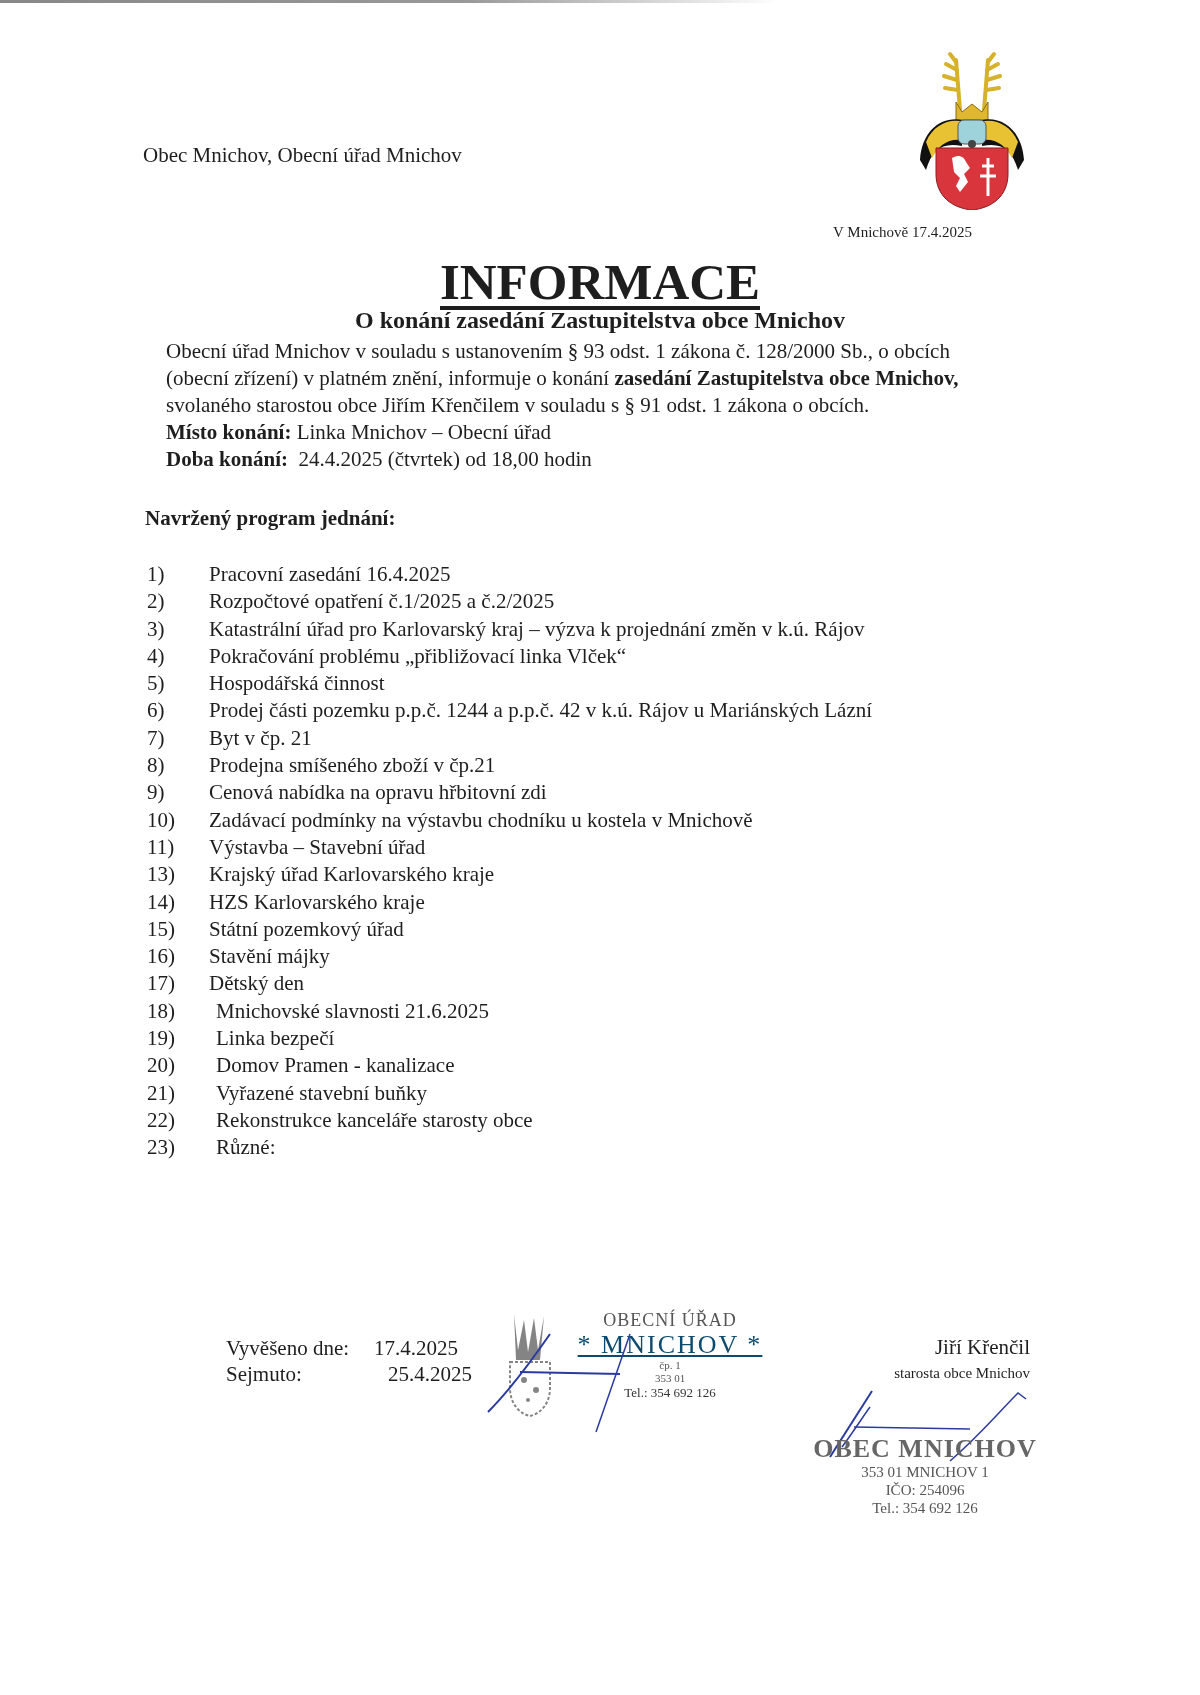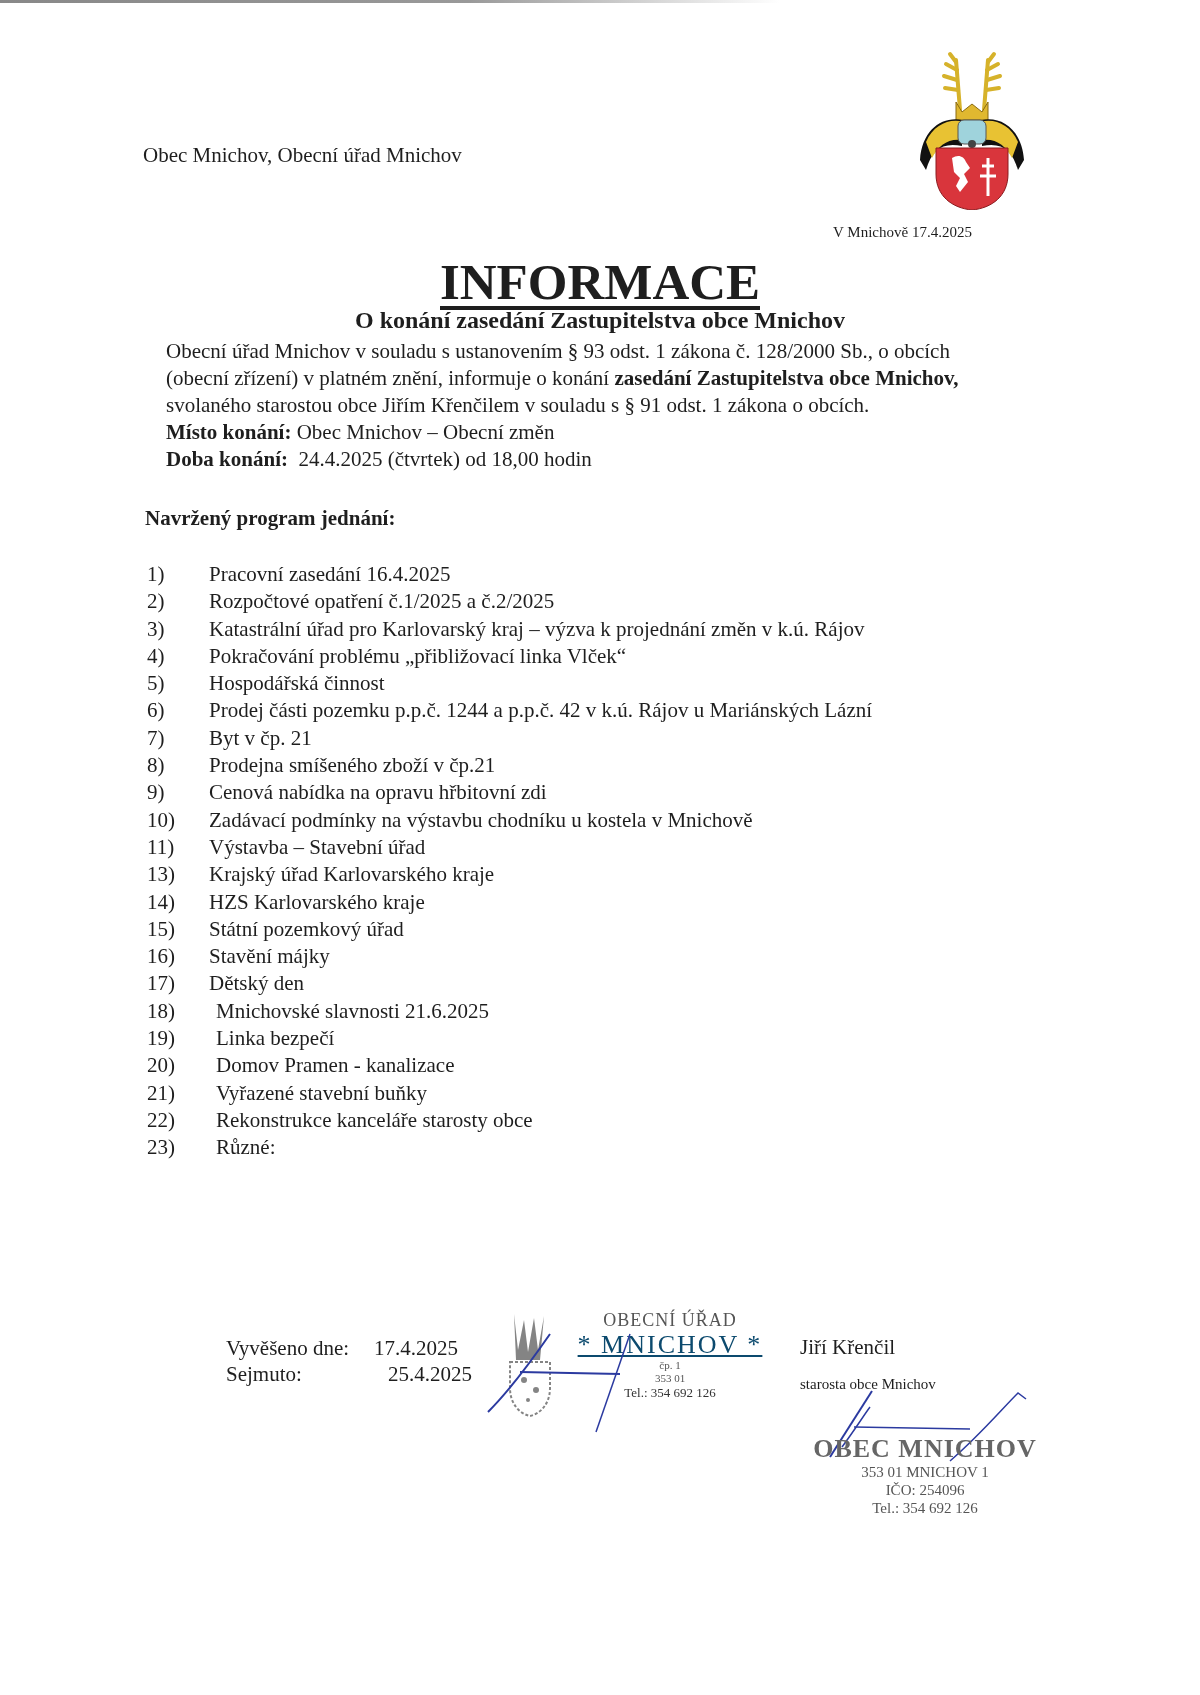--- a/index.html
+++ b/index.html
@@ -26,23 +26,23 @@
   .posted { left: 226px; top: 1335px; font-size: 21px; line-height: 26px; }
   .posted .row { display: flex; }
   .posted .lbl { width: 148px; }
   .stamp1 { left: 484px; top: 1310px; width: 90px; height: 110px; }
   .stamp1-text { left: 570px; top: 1310px; width: 200px; text-align: center; color: #555; font-family: "Liberation Serif", serif; }
   .stamp1-text .t1 { font-size: 18px; letter-spacing: 1px; }
   .stamp1-text .t2 { font-size: 26px; letter-spacing: 2px; color: #0c4a6e; line-height: 28px; text-decoration: underline; }
   .stamp1-text .t3 { font-size: 11px; line-height: 13px; }
   .stamp1-text .t4 { font-size: 11px; line-height: 13px; }
   .stamp1-text .t5 { font-size: 13px; line-height: 15px; color: #333; }
-  .signer { left: 800px; top: 1335px; width: 230px; text-align: left; }
+  .signer { left: 800px; top: 1335px; width: 230px; text-align: right; }
   .signer .name { font-size: 21px; }
-  .signer .role { font-size: 15px; margin-top: 16px; }
+  .signer .role { font-size: 15px; margin-top: 5px; }
   .stamp2 { left: 800px; top: 1435px; width: 250px; text-align: center; color: #555; }
   .stamp2 .s1 { font-size: 26px; letter-spacing: 1px; font-weight: bold; color: #666; line-height: 28px; }
   .stamp2 .s2, .stamp2 .s3, .stamp2 .s4 { font-size: 15px; line-height: 18px; }
   .sig { position: absolute; pointer-events: none; }
 </style>
 </head>
 <body>
 
 <div class="scanline"></div>
 
@@ -89,21 +89,21 @@
 <div class="abs dateplace">V Mnichově 17.4.2025</div>
 
 <div class="abs title"><span>INFORMACE</span></div>
 
 <div class="abs subtitle">O konání zasedání Zastupitelstva obce Mnichov</div>
 
 <div class="abs body">
   <p>Obecní úřad Mnichov v souladu s ustanovením § 93 odst. 1 zákona č. 128/2000 Sb., o obcích</p>
   <p><span>(obecní zřízení) v platném znění, informuje o konání </span><span class="b">zasedání Zastupitelstva obce Mnichov,</span></p>
   <p>svolaného starostou obce Jiřím Křenčilem v souladu s § 91 odst. 1 zákona o obcích.</p>
-  <p><span class="b">Místo konání:</span><span style="white-space:pre"> Obec Mnichov – Obecní změn</span></p>
+  <p><span class="b">Místo konání:</span><span style="white-space:pre"> Linka Mnichov – Obecní úřad</span></p>
   <p><span class="b">Doba konání:</span><span style="white-space:pre">  24.4.2025 (čtvrtek) od 18,00 hodin</span></p>
 </div>
 
 <div class="abs program-heading">Navržený program jednání:</div>
 
 <ul class="abs agenda">
   <li>
       <span class="num">1)</span>
       <span class="txt">Pracovní zasedání 16.4.2025</span>
     </li>

